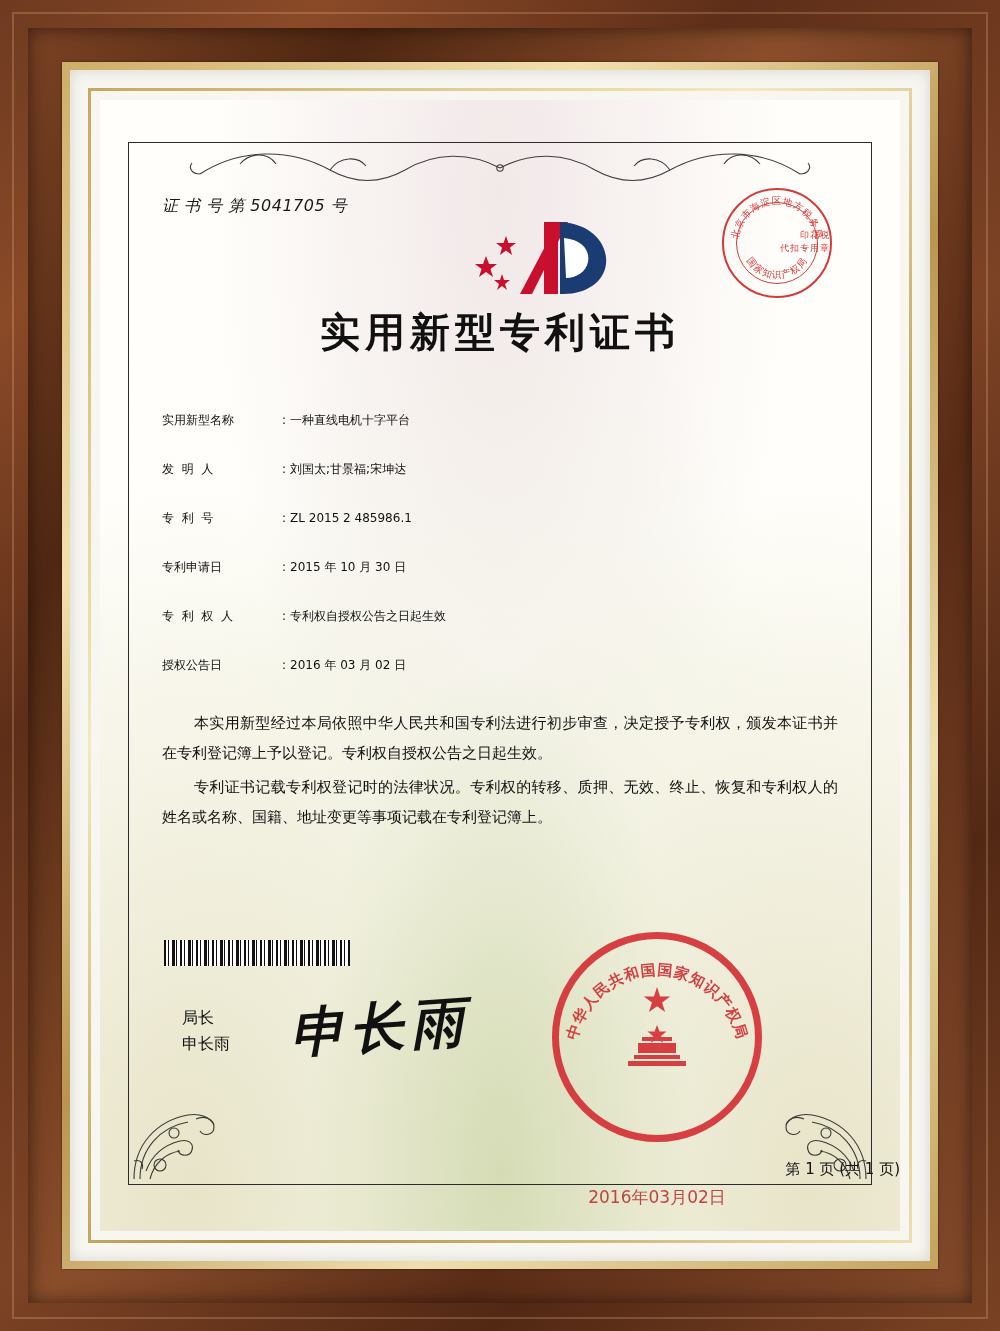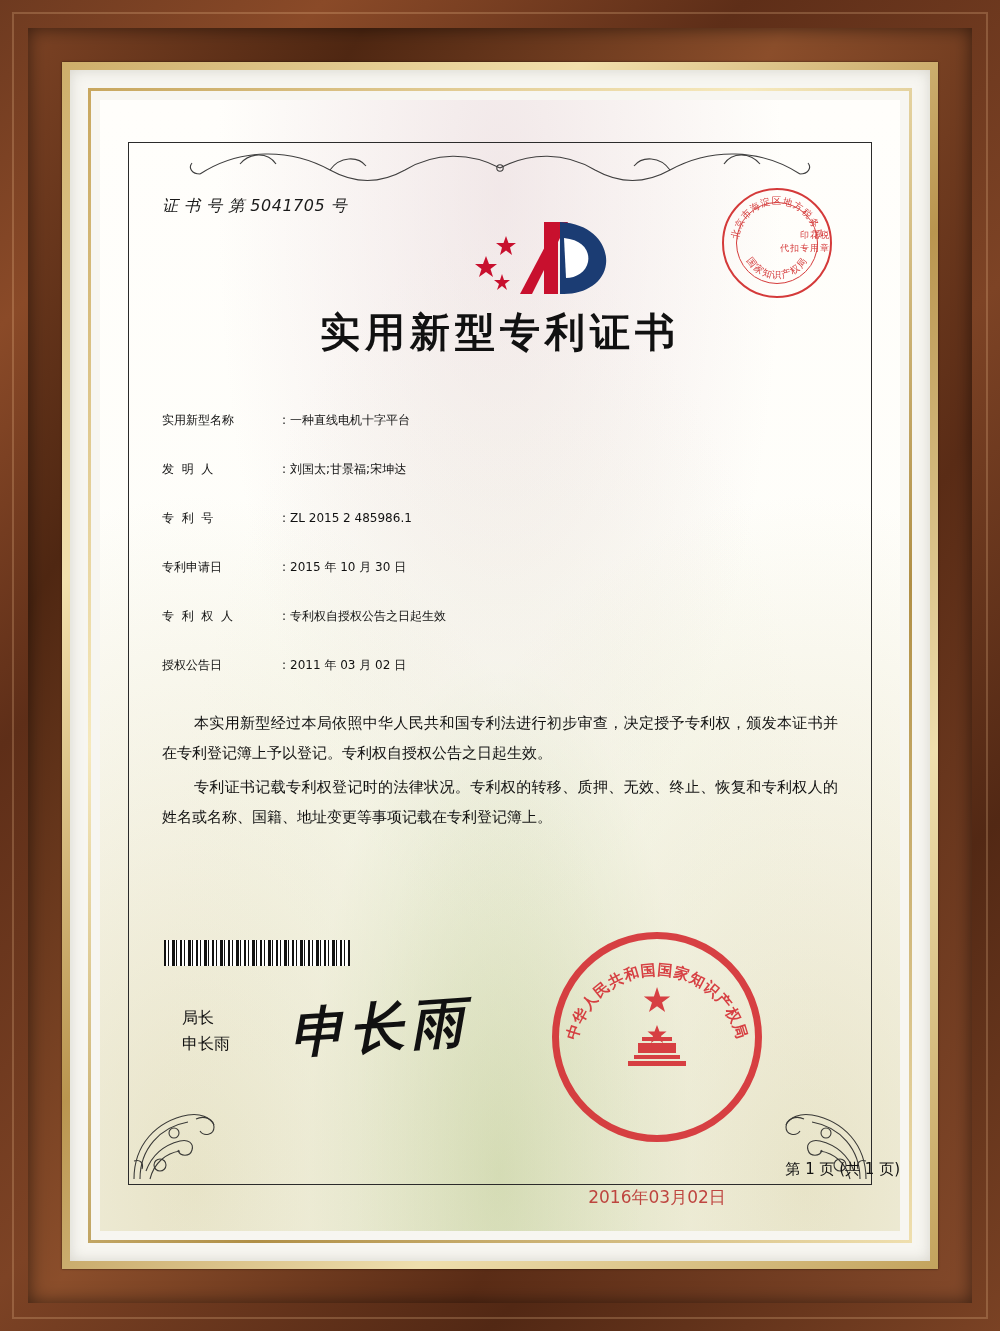--- a/index.html
+++ b/index.html
@@ -394,21 +394,21 @@
         <span class="field-value">2015 年 10 月 30 日</span>
       </div>
       <div class="field-row">
         <span class="field-label">专  利  权  人</span>
         <span class="field-colon">:</span>
         <span class="field-value">专利权自授权公告之日起生效</span>
       </div>
       <div class="field-row">
         <span class="field-label">授权公告日</span>
         <span class="field-colon">:</span>
-        <span class="field-value">2011 年 03 月 02 日</span>
+        <span class="field-value">2016 年 03 月 02 日</span>
       </div>
     </div>
 
     <div class="paragraphs">
       <p>本实用新型经过本局依照中华人民共和国专利法进行初步审查，决定授予专利权，颁发本证书并在专利登记簿上予以登记。专利权自授权公告之日起生效。</p>
       <p>专利证书记载专利权登记时的法律状况。专利权的转移、质押、无效、终止、恢复和专利权人的姓名或名称、国籍、地址变更等事项记载在专利登记簿上。</p>
     </div>
 
   </div>
 

